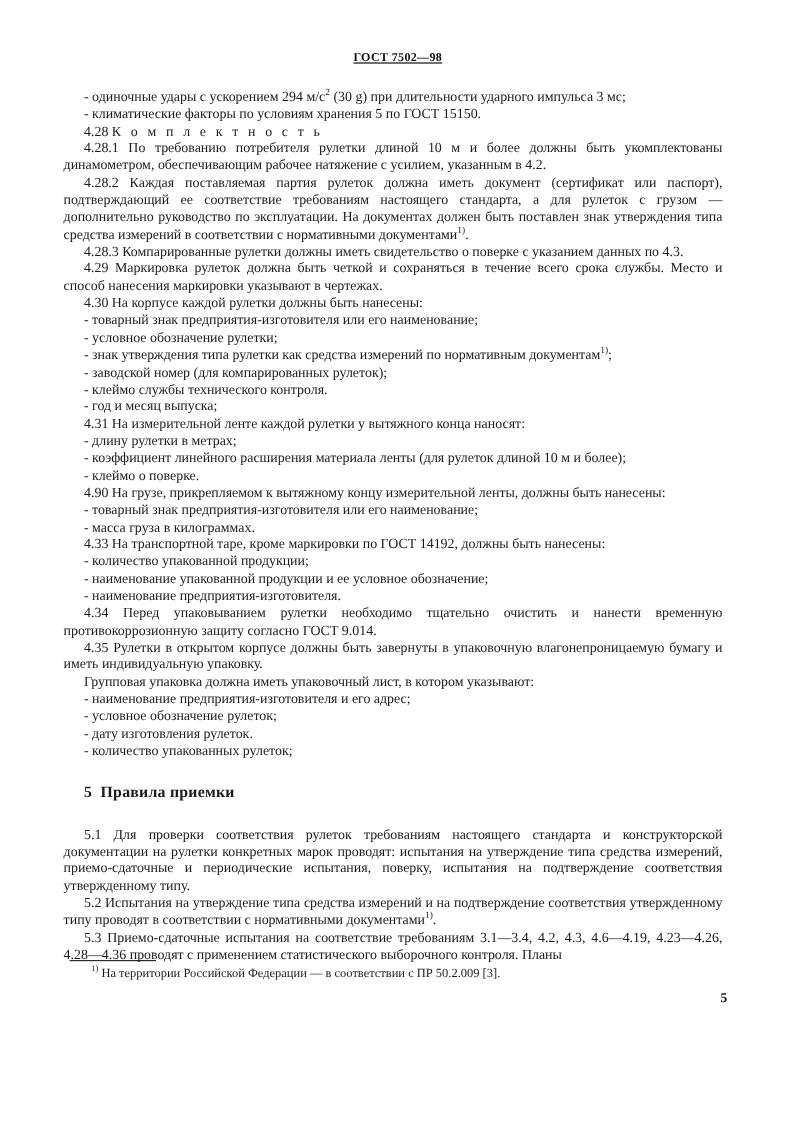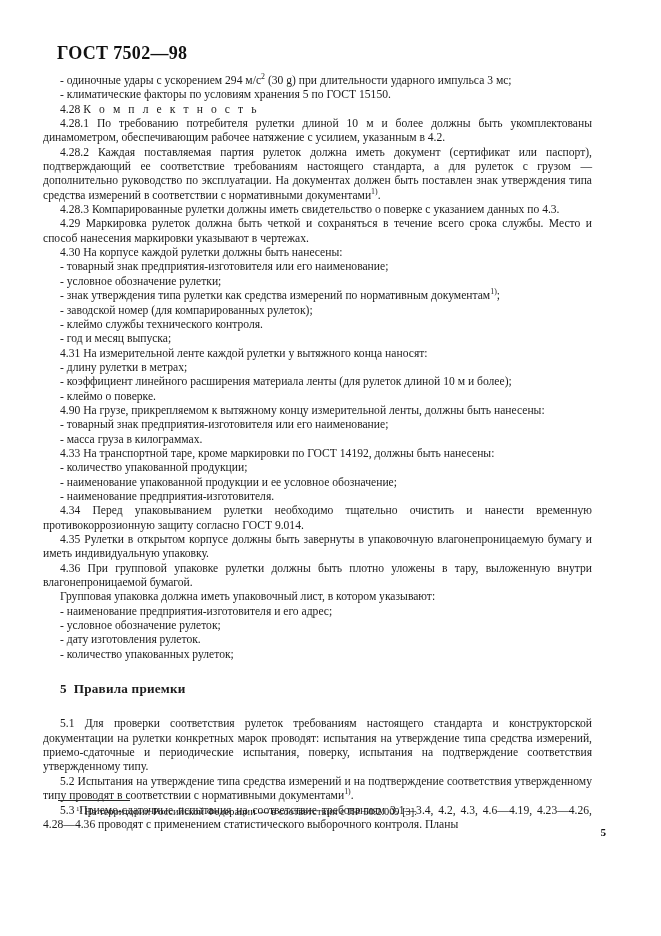--- a/index.html
+++ b/index.html
@@ -18,32 +18,33 @@
     overflow: hidden;
     box-sizing: border-box;
   }
 
   
   .running-header {
     position: absolute;
     top: 43px;
     left: 57px;
     right: 55px;
-    text-align: left;
+    text-align: center;
     font-weight: bold;
-    font-size: 18px;
+    font-size: 10px;
     letter-spacing: 0.3px;
     color: #111;
+    text-decoration: underline;
   }
 
   
   .body-text {
     position: absolute;
     top: 74px;
-    left: 43px;
+    left: 53px;
     width: 549px;
     font-size: 11.6px;
     line-height: 14.35px;
     text-align: justify;
     text-justify: inter-word;
     color: #1b1b1b;
   }
 
   .body-text p {
     margin: 0;
@@ -149,21 +150,20 @@
         <p class="dash-item"><span>- клеймо о поверке.</span></p>
         <p class="clause"><span>4.90 На грузе, прикрепляемом к вытяжному концу измерительной ленты, должны быть нанесены:</span></p>
         <p class="dash-item"><span>- товарный знак предприятия-изготовителя или его наименование;</span></p>
         <p class="dash-item"><span>- масса груза в килограммах.</span></p>
         <p class="clause"><span>4.33  На транспортной таре, кроме маркировки по ГОСТ 14192, должны быть нанесены:</span></p>
         <p class="dash-item"><span>- количество упакованной продукции;</span></p>
         <p class="dash-item"><span>- наименование упакованной продукции и ее условное обозначение;</span></p>
         <p class="dash-item"><span>- наименование предприятия-изготовителя.</span></p>
         <p class="clause"><span>4.34  Перед упаковыванием рулетки необходимо тщательно очистить и нанести временную противокоррозионную защиту согласно ГОСТ 9.014.</span></p>
         <p class="clause"><span>4.35  Рулетки в открытом корпусе должны быть завернуты в упаковочную влагонепроницаемую бумагу и иметь индивидуальную упаковку.</span></p>
-        <p class="clause"><span>4.36  При групповой упаковке рулетки должны быть плотно уложены в тару, выложенную внутри влагонепроницаемой бумагой.</span></p>
         <p class="clause"><span>Групповая упаковка должна иметь упаковочный лист, в котором указывают:</span></p>
         <p class="dash-item"><span>- наименование предприятия-изготовителя и его адрес;</span></p>
         <p class="dash-item"><span>- условное обозначение рулеток;</span></p>
         <p class="dash-item"><span>- дату изготовления рулеток.</span></p>
         <p class="dash-item"><span>- количество упакованных рулеток;</span></p>
       </div>
 
     <div class="gap-before-heading"></div>
 
     <p class="section-heading">

